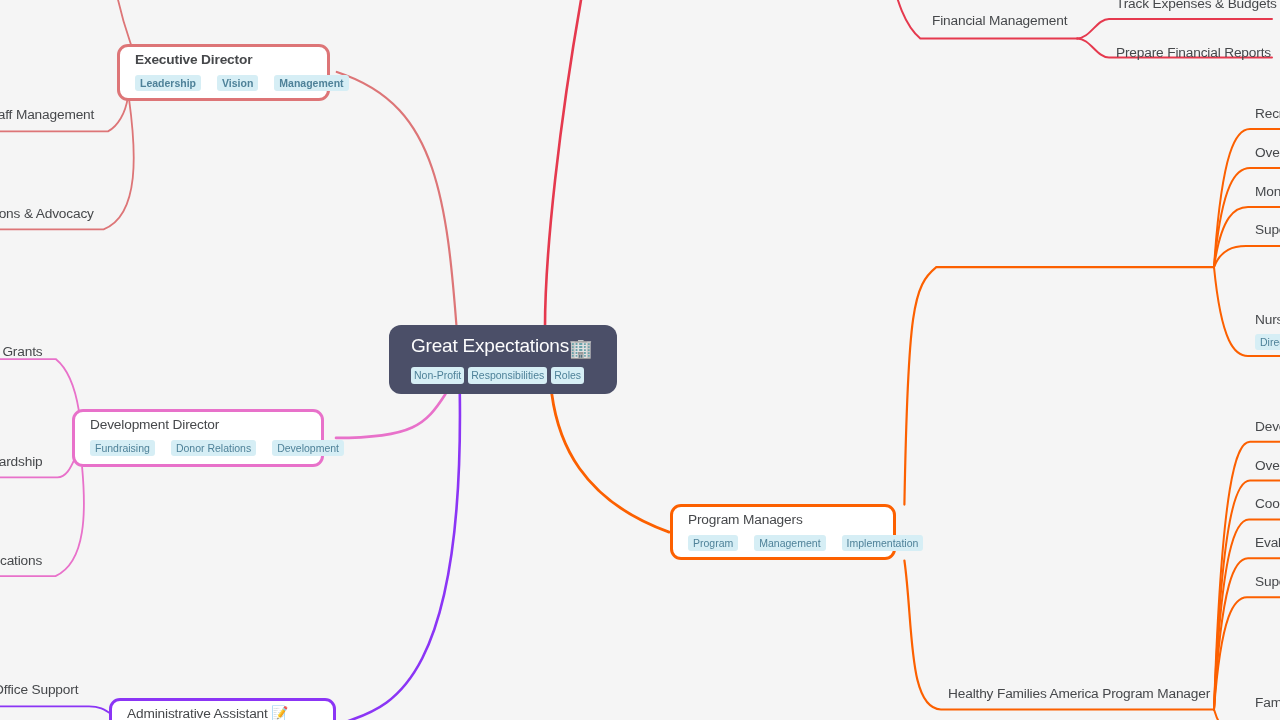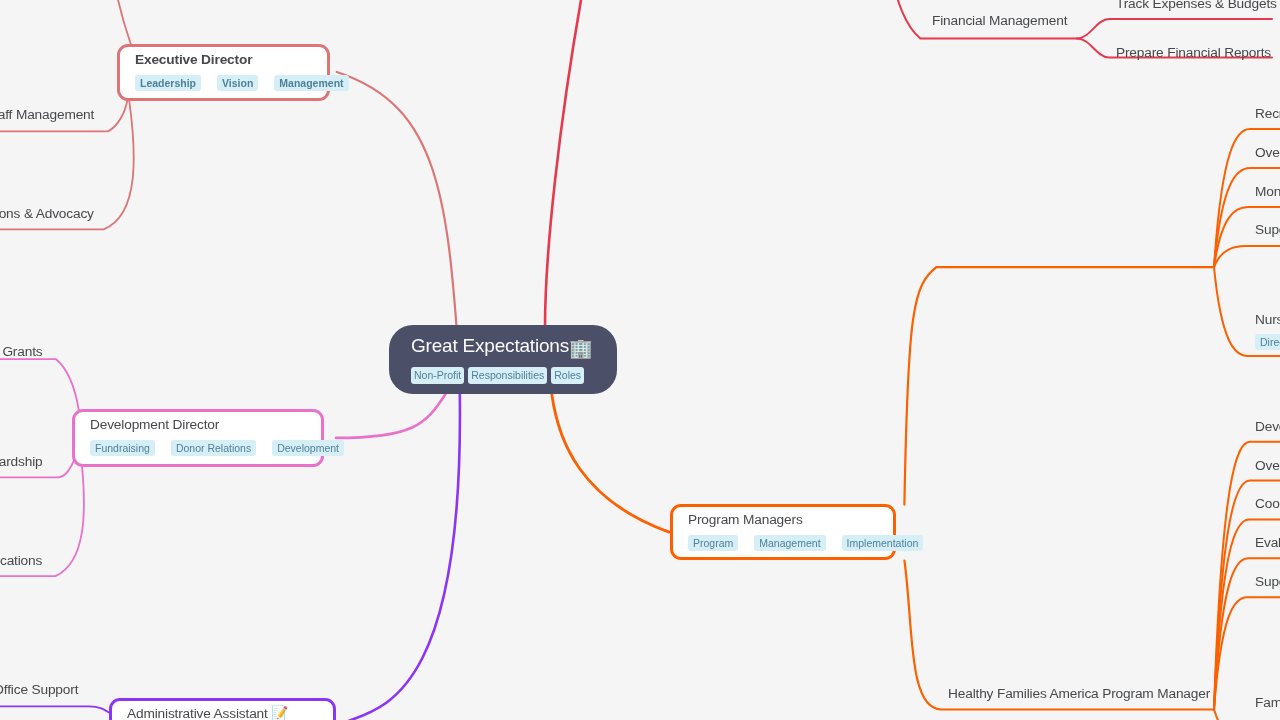--- a/index.html
+++ b/index.html
@@ -7,21 +7,21 @@
   body{font-family:"Liberation Sans",sans-serif;background:#f5f5f5;
        -webkit-font-smoothing:antialiased;}
   #stage{position:absolute;left:0;top:0;width:1280px;height:720px;background:#f5f5f5;}
   svg#edges{position:absolute;left:0;top:0;width:1280px;height:720px;overflow:visible;}
   #nodes{position:absolute;left:0;top:0;width:1280px;height:720px;
          transform:translateZ(0);}
 
   .node{position:absolute;box-sizing:border-box;white-space:nowrap;}
   .ttl{font-size:13.7px;color:#46484b;line-height:17px;letter-spacing:-0.16px;}
   .boxed{background:#fff;border-radius:11px;border:3px solid #999;padding:4px 0 0 15px;}
-  .rootnode{background:#4b4f68;border-radius:24px;padding:9px 0 0 22px;}
+  .rootnode{background:#4b4f68;border-radius:12px;padding:9px 0 0 22px;}
   .rootnode .ttl{font-size:19px;color:#fcfcfd;line-height:24px;letter-spacing:-0.2px;}
   .tags{margin-top:6.5px;line-height:0;font-size:0;}
   .tag{display:inline-block;background:#d6eef5;color:#4f8299;font-size:10.5px;
        line-height:16px;height:16px;padding:0 5px;border-radius:3px;margin-right:16px;vertical-align:top;}
   .rootnode .tag{line-height:17px;height:17px;padding:0 3px;margin-right:4px;}
   .rootnode .tags{margin-top:9px;}
   .emoji{font-size:14px;margin-left:4px;}
   .rootnode .emoji{font-size:19px;margin-left:0px;position:relative;top:3px;}
   .lab{position:absolute;white-space:nowrap;font-size:13.7px;color:#46484b;line-height:17px;letter-spacing:-0.16px;}
   .lab.r{text-align:right;}

